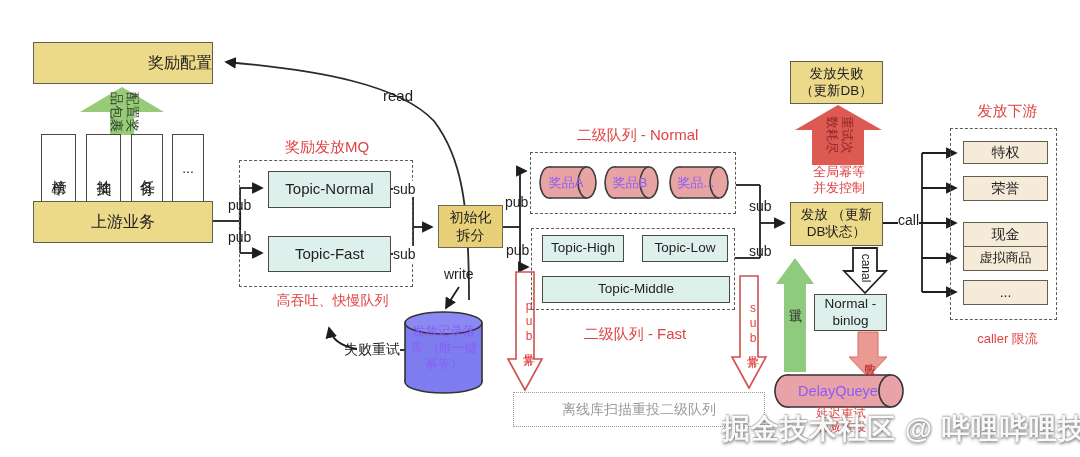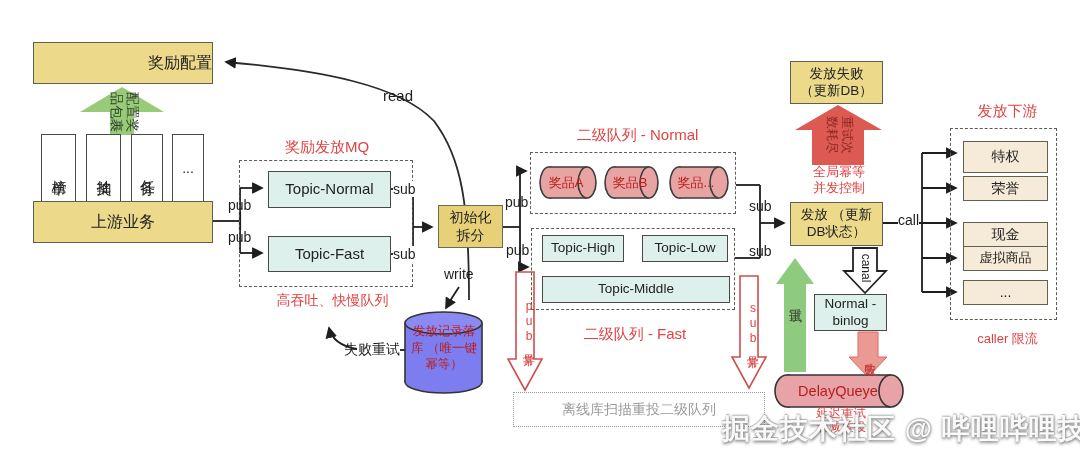--- a/index.html
+++ b/index.html
@@ -13,21 +13,21 @@
   .beige{background:#f6ead8;}
   .white{background:#ffffff;border-color:#4a4a44;}
   .dashed{position:absolute;z-index:2;border:1.6px dashed #5c5c55;box-sizing:border-box;}
   .dotted{position:absolute;z-index:2;border:1.5px dotted #9a9a9a;box-sizing:border-box;color:#9b9b9b;
           display:flex;align-items:center;justify-content:center;}
   .rlabel{position:absolute;z-index:3;color:#e04343;text-align:center;line-height:1.2;}
   .klabel{position:absolute;z-index:3;color:#1e1e1e;}
   .pre{white-space:pre-line;}
   .vtext{writing-mode:vertical-rl;text-orientation:upright;letter-spacing:1px;}
   .rot{transform:rotate(90deg);white-space:pre-line;text-align:center;line-height:1.2;}
-  .cyl-label{position:absolute;z-index:3;color:#b91c1c;display:flex;align-items:center;justify-content:center;}
+  .cyl-label{position:absolute;z-index:3;color:#8b5cf6;display:flex;align-items:center;justify-content:center;}
   #watermark{position:absolute;z-index:9;color:rgba(255,255,255,0.95);font-weight:bold;font-size:28px;
              letter-spacing:1px;text-shadow:0 2px 3px rgba(90,90,90,.65), 0 -1px 1px rgba(130,130,130,.5),
              1px 0 2px rgba(110,110,110,.5);white-space:nowrap;}
 </style>
 </head>
 <body>
 
 <div id="stage">
 
   <svg id="connectors" width="1080" height="457" viewBox="0 0 1080 457">
@@ -219,21 +219,21 @@
 binlog</span></div>
   <div class="rlabel vtext" style="left:860px;top:336px;width:17px;height:36px;font-size:12.5px;z-index:3;color:#c43a3a;">失败</div>
   <div class="klabel vtext" style="left:786px;top:298px;width:18px;height:42px;font-size:13px;color:#3d4a3a;z-index:3;">重试</div>
 
   <div class="cyl-label" style="left:789px;top:380px;width:98px;height:22px;font-size:14.5px;">DelayQueye</div>
   <div class="rlabel pre" style="left:796px;top:406px;width:90px;font-size:12.5px;line-height:1.15;">延迟重试
 衰减重投</div>
 
   <div class="rlabel" style="left:960px;top:102px;width:95px;font-size:15px;">发放下游</div>
   <div class="dashed" style="left:950px;top:128px;width:107px;height:192px;"></div>
-  <div class="box beige" style="left:963px;top:141px;width:85px;height:32px;font-size:14px;">
+  <div class="box beige" style="left:963px;top:141px;width:85px;height:23px;font-size:14px;">
       <span>特权</span>
     </div>
   <div class="box beige" style="left:963px;top:176px;width:85px;height:25px;font-size:14px;">
       <span>荣誉</span>
     </div>
   <div class="box beige" style="left:963px;top:211px;width:85px;height:25px;font-size:14px;margin-top:11px;">
       <span>现金</span>
     </div>
   <div class="box beige" style="left:963px;top:246px;width:85px;height:25px;font-size:13px;">
       <span>虚拟商品</span>

